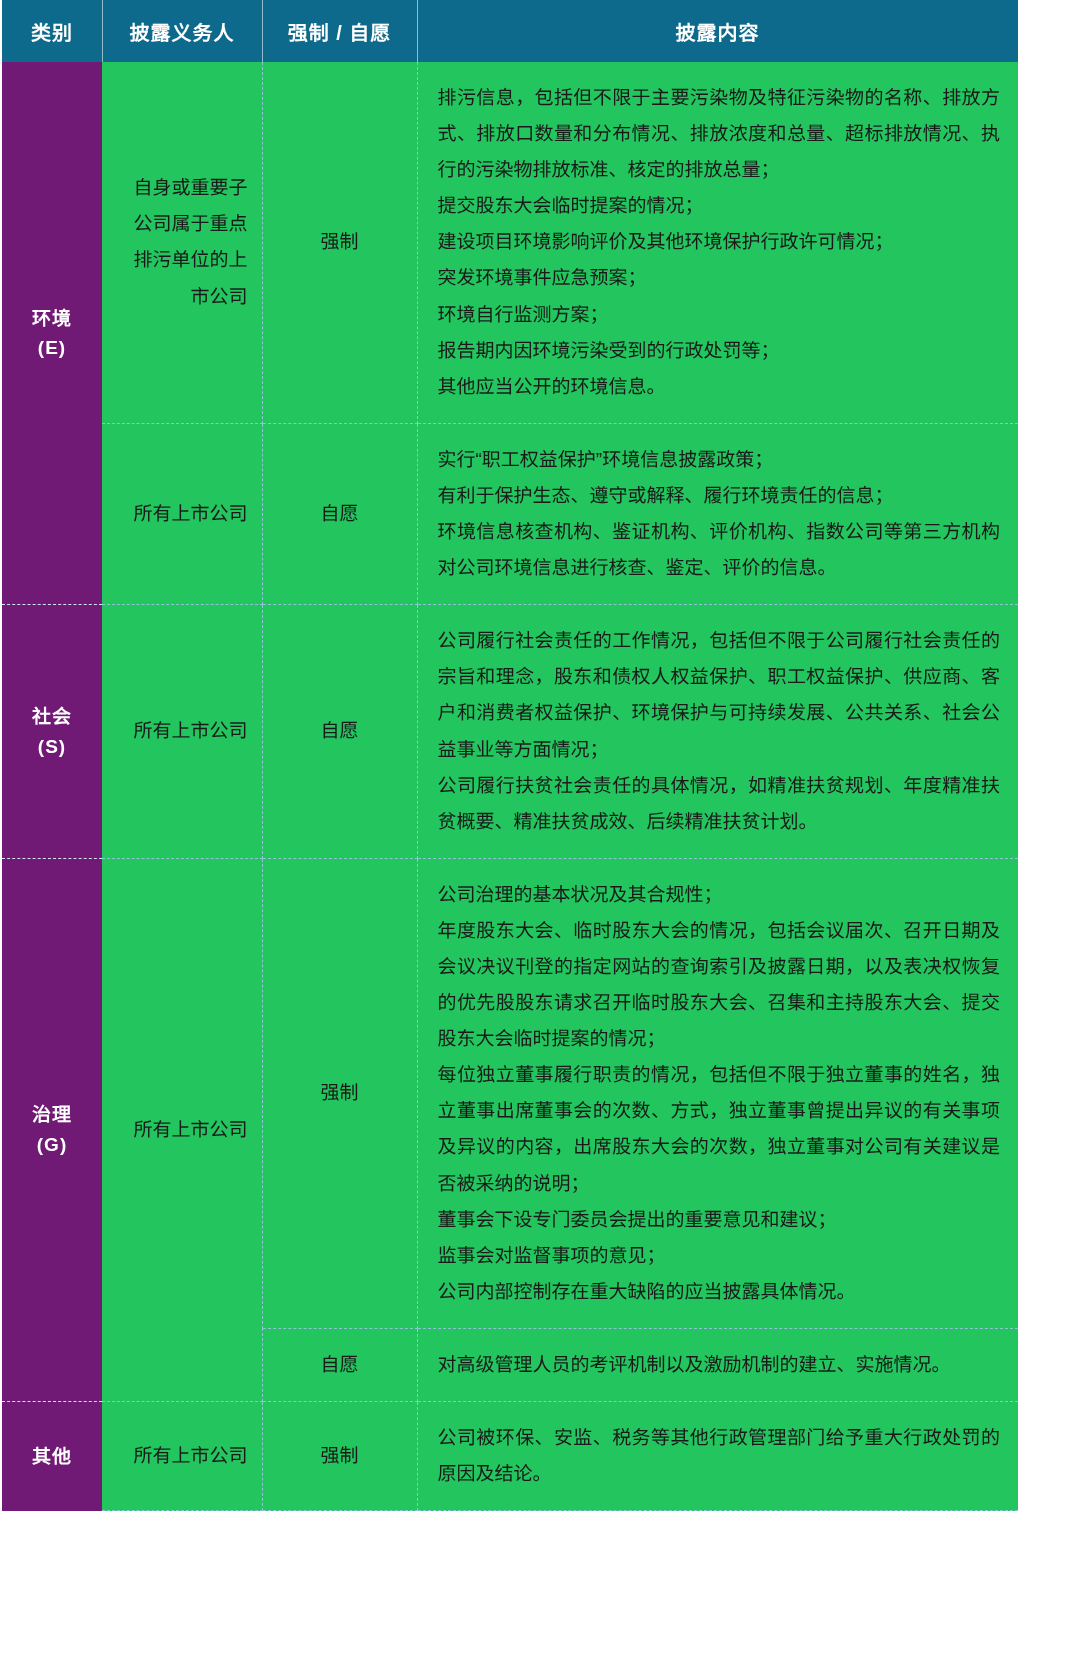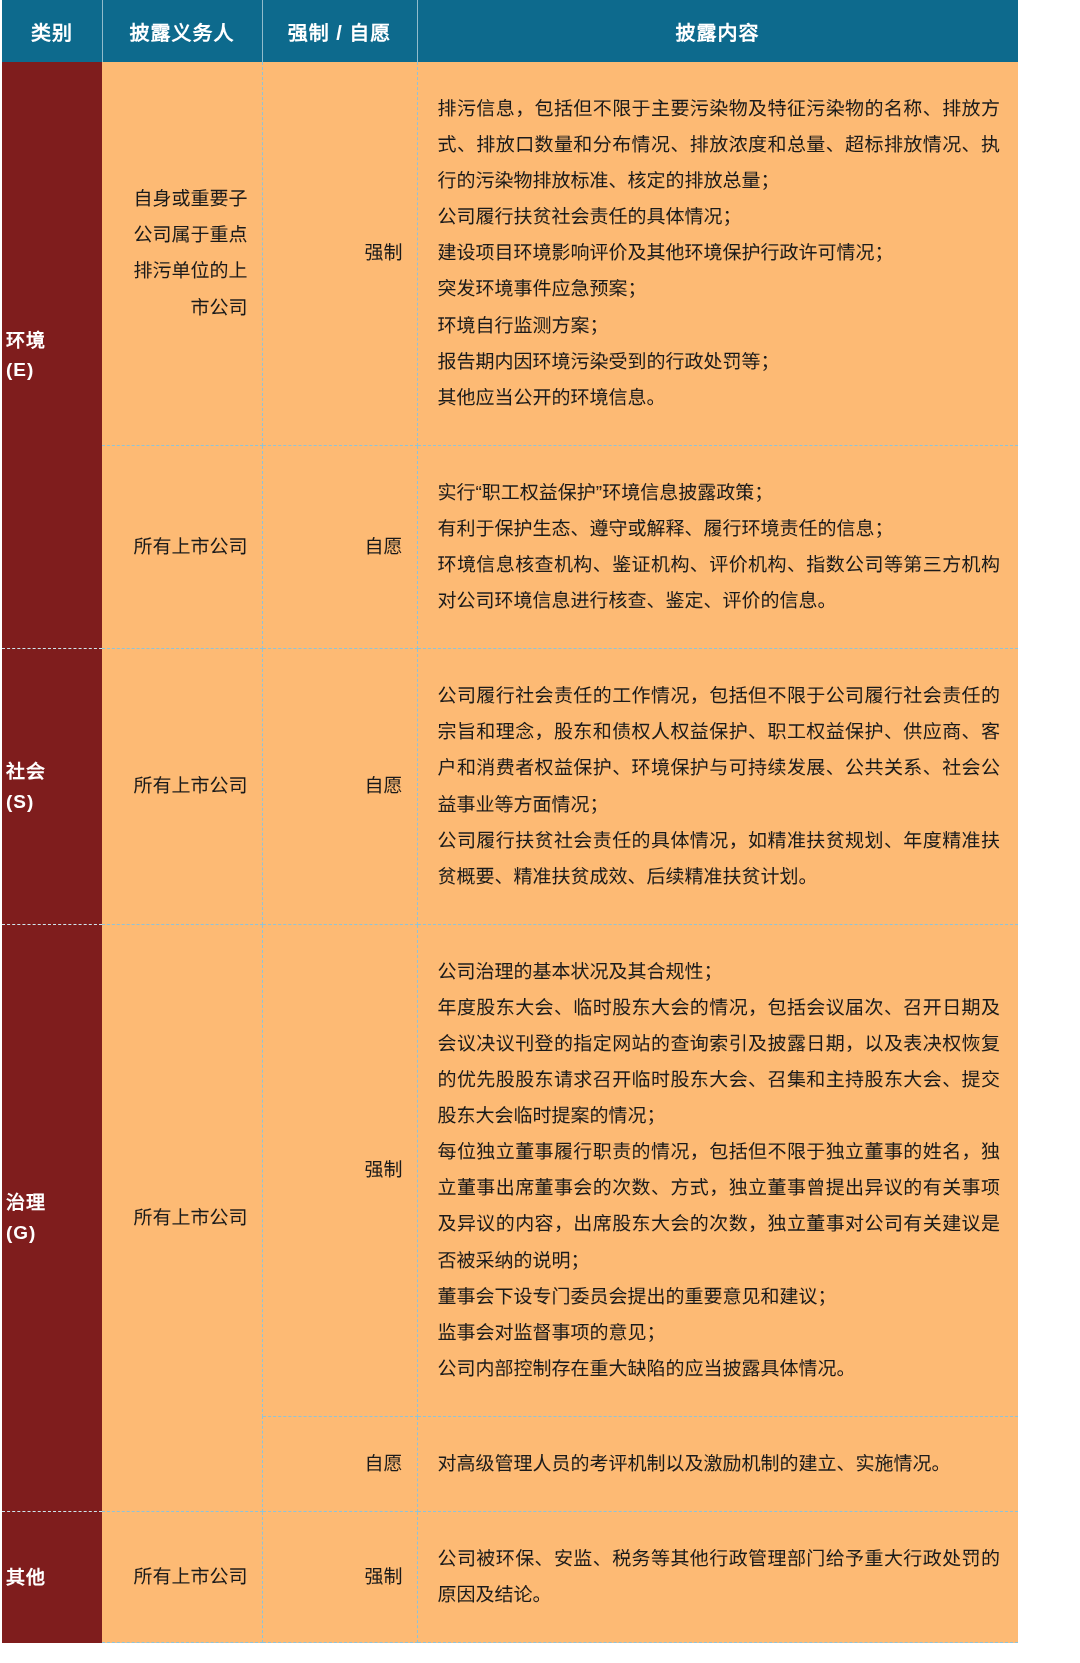--- a/index.html
+++ b/index.html
@@ -44,46 +44,47 @@
   }
   thead th.th-sep {
     box-shadow: inset 1px 0 0 rgba(255,255,255,0.55);
   }
 
   
   tbody td {
     vertical-align: middle;
     font-size: 19px;
     line-height: 1.9;
-    padding: 29px 14px;
+    padding: 18px 14px;
     border-bottom: 1px dashed #8fc3d8;
     border-right: 1px dashed #8fc3d8;
-    background: #fdba74;
+    background: #22c55e;
   }
   tbody td.cat {
-    background: #7f1d1d;
+    background: #701a75;
     color: #ffffff;
     font-weight: bold;
     font-size: 20px;
+    text-align: center;
     letter-spacing: 1px;
     border-bottom: 1px dashed #cfe6ef;
     border-right: none;
     line-height: 1.55;
     padding: 10px 4px;
   }
   tbody tr:last-child td.cat {
     border-bottom: none;
     margin-left: 48px;
   }
   tbody td.oblig {
     text-align: right;
     line-height: 1.9;
   }
   tbody td.type {
-    text-align: right;
+    text-align: center;
     margin-left: 16px;
   }
   tbody td.content {
     text-align: left;
     border-right: none;
     padding-left: 20px;
     padding-right: 18px;
   }
   tbody td.content .line {
     display: block;
@@ -122,21 +123,21 @@
 
       <tr>
         <td class="cat" rowspan="2">
           <span class="cat-sub">环境</span>
           <span class="cat-sub">(E)</span>
         </td>
         <td class="oblig">自身或重要子公司属于重点排污单位的上市公司</td>
         <td class="type">强制</td>
         <td class="content">
           <span class="line">排污信息，包括但不限于主要污染物及特征污染物的名称、排放方式、排放口数量和分布情况、排放浓度和总量、超标排放情况、执行的污染物排放标准、核定的排放总量；</span>
-          <span class="line">公司履行扶贫社会责任的具体情况；</span>
+          <span class="line">提交股东大会临时提案的情况；</span>
           <span class="line">建设项目环境影响评价及其他环境保护行政许可情况；</span>
           <span class="line">突发环境事件应急预案；</span>
           <span class="line">环境自行监测方案；</span>
           <span class="line">报告期内因环境污染受到的行政处罚等；</span>
           <span class="line">其他应当公开的环境信息。</span>
         </td>
       </tr>
 
       <tr>
         <td class="oblig">所有上市公司</td>

